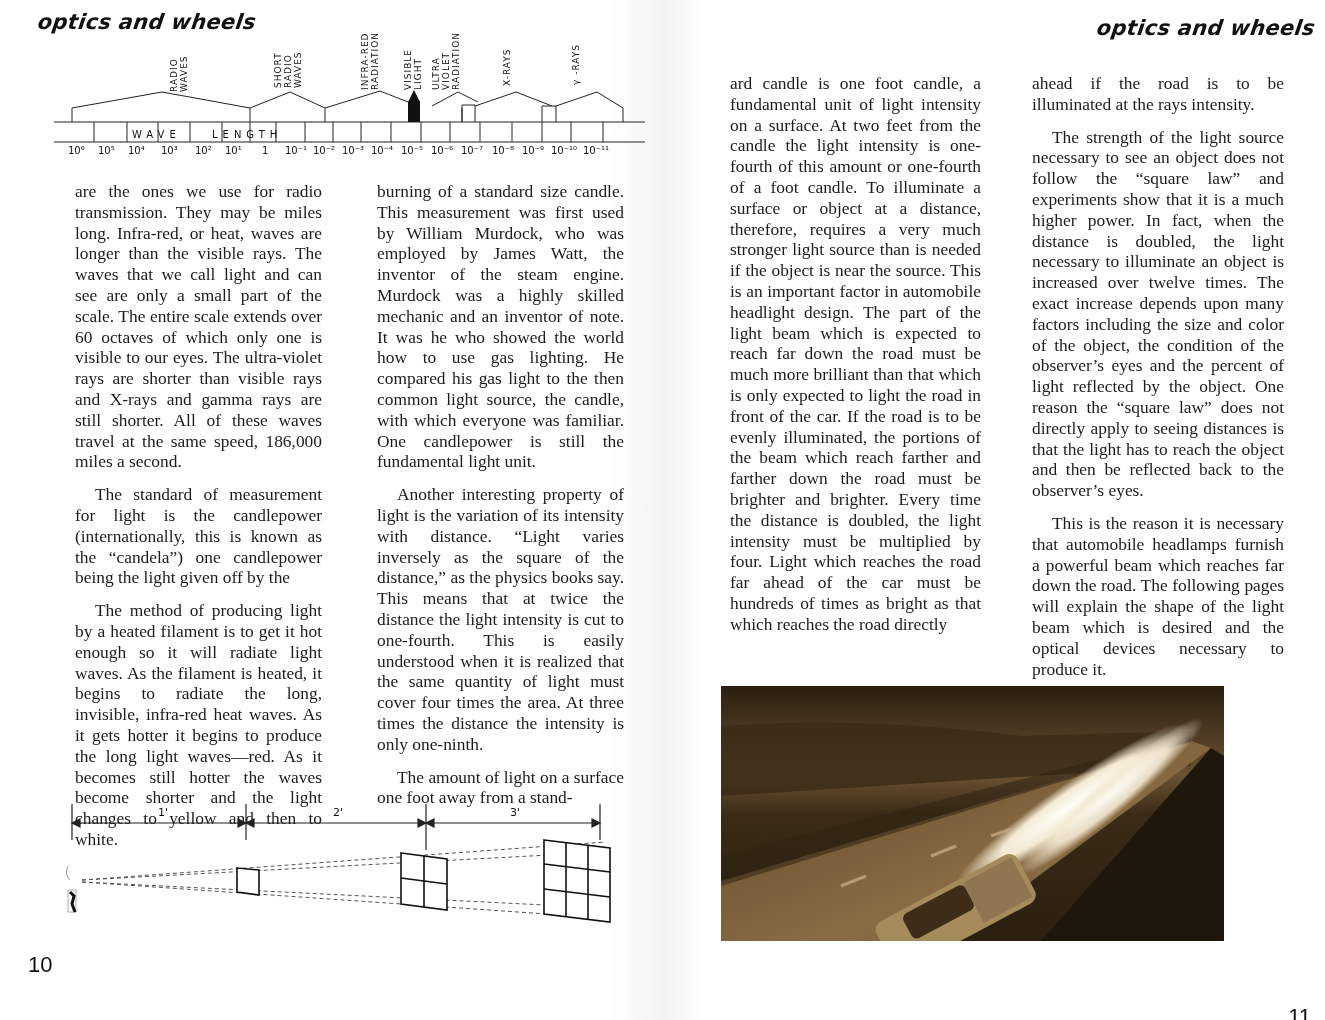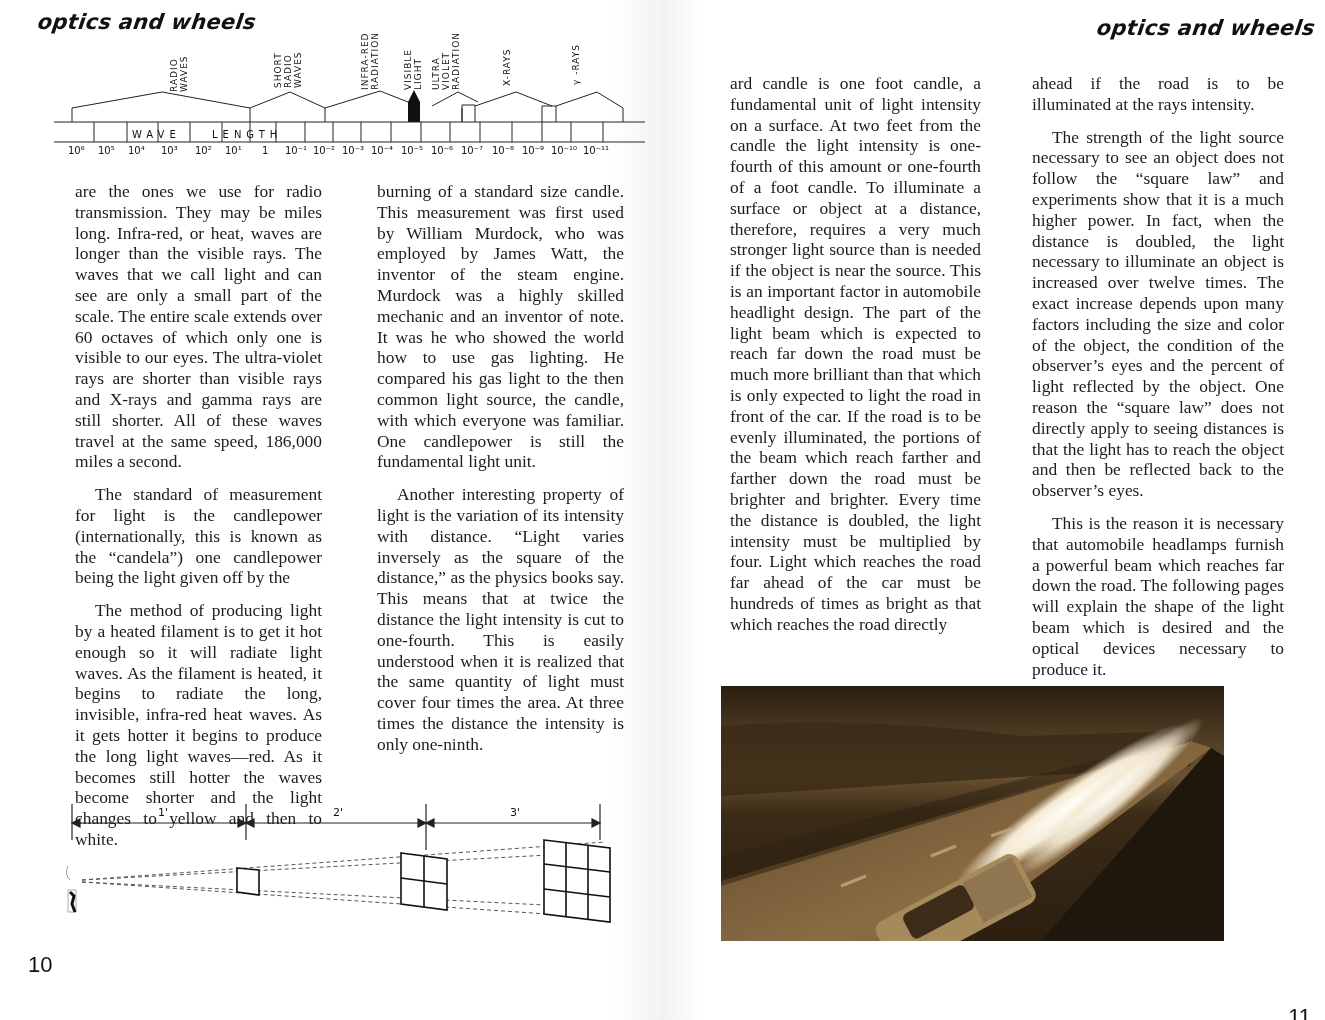--- a/index.html
+++ b/index.html
@@ -131,20 +131,21 @@
   </div>
 
   <div class="col col-l1">
     <p>are the ones we use for radio transmission. They may be miles long. Infra-red, or heat, waves are longer than the visible rays. The waves that we call light and can see are only a small part of the scale. The entire scale extends over 60 octaves of which only one is visible to our eyes. The ultra-violet rays are shorter than visible rays and X-rays and gamma rays are still shorter. All of these waves travel at the same speed, 186,000 miles a second.</p>
     <p class="indent">The standard of measurement for light is the candlepower (internationally, this is known as the “candela”) one candlepower being the light given off by the</p>
     <p class="indent">The method of producing light by a heated filament is to get it hot enough so it will radiate light waves. As the filament is heated, it begins to radiate the long, invisible, infra-red heat waves. As it gets hotter it begins to produce the long light waves—red. As it becomes still hotter the waves become shorter and the light changes to yellow and then to white.</p>
   </div>
   <div class="col col-l2">
     <p>burning of a standard size candle. This measurement was first used by William Murdock, who was employed by James Watt, the inventor of the steam engine. Murdock was a highly skilled mechanic and an inventor of note. It was he who showed the world how to use gas lighting. He compared his gas light to the then common light source, the candle, with which everyone was familiar. One candlepower is still the fundamental light unit.</p>
     <p class="indent">Another interesting property of light is the variation of its intensity with distance. “Light varies inversely as the square of the distance,” as the physics books say. This means that at twice the distance the light intensity is cut to one-fourth. This is easily understood when it is realized that the same quantity of light must cover four times the area. At three times the distance the intensity is only one-ninth.</p>
+    <p class="indent">The amount of light on a surface one foot away from a stand-</p>
   </div>
 
   <div class="diagram">
     <svg viewBox="0 0 600 120" xmlns="http://www.w3.org/2000/svg">
       <g stroke="#222" stroke-width="1.2" fill="#222">
         <line x1="22" y1="4" x2="22" y2="40"></line>
         <line x1="196" y1="4" x2="196" y2="40"></line>
         <line x1="376" y1="4" x2="376" y2="50"></line>
         <line x1="550" y1="4" x2="550" y2="40"></line>
         <line x1="22" y1="23" x2="550" y2="23"></line>

